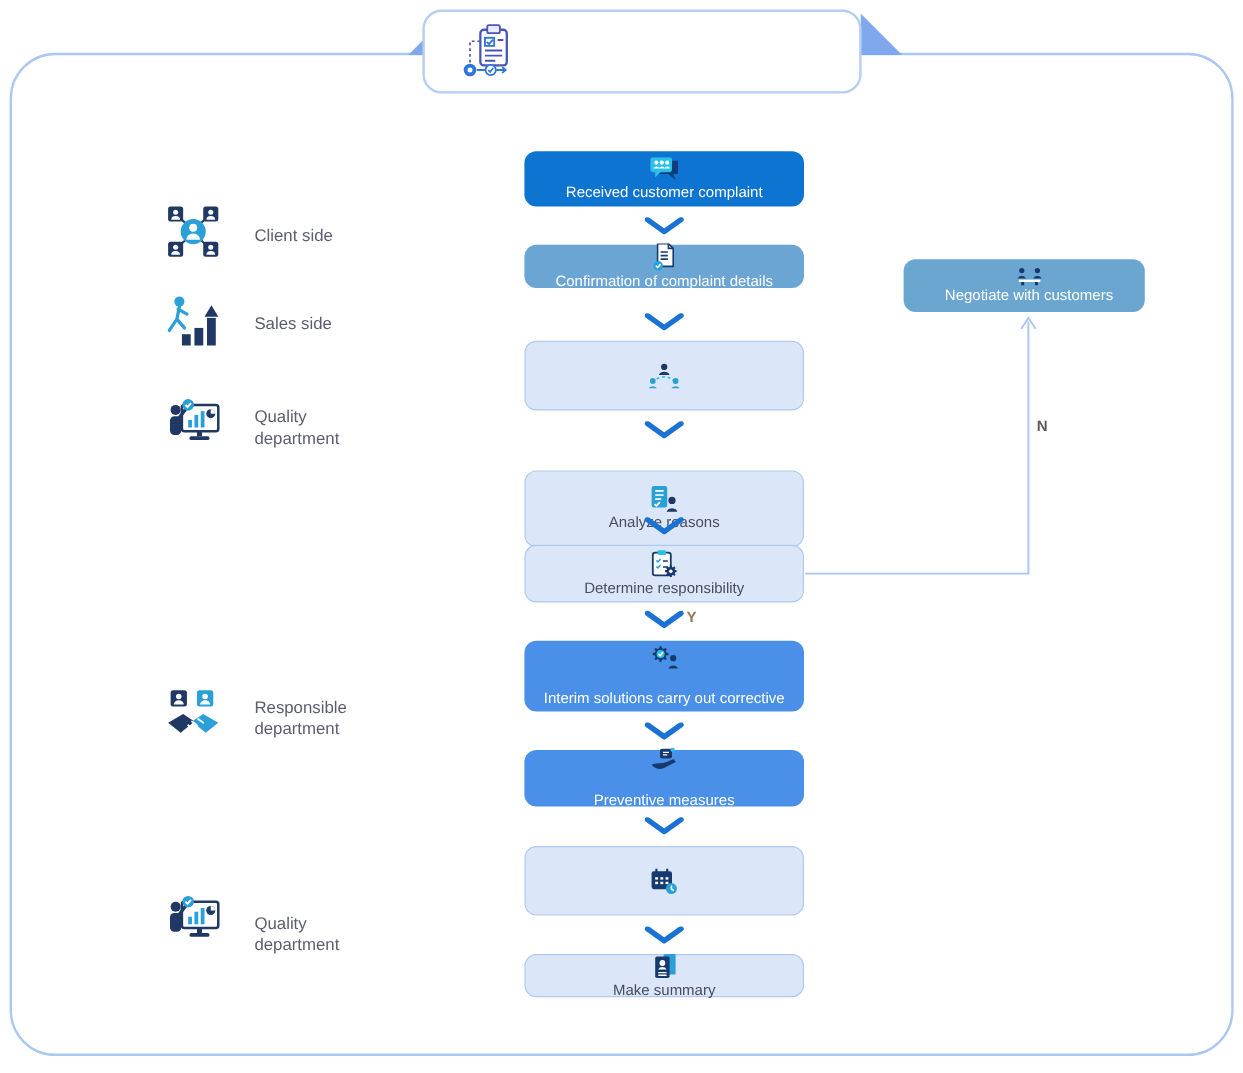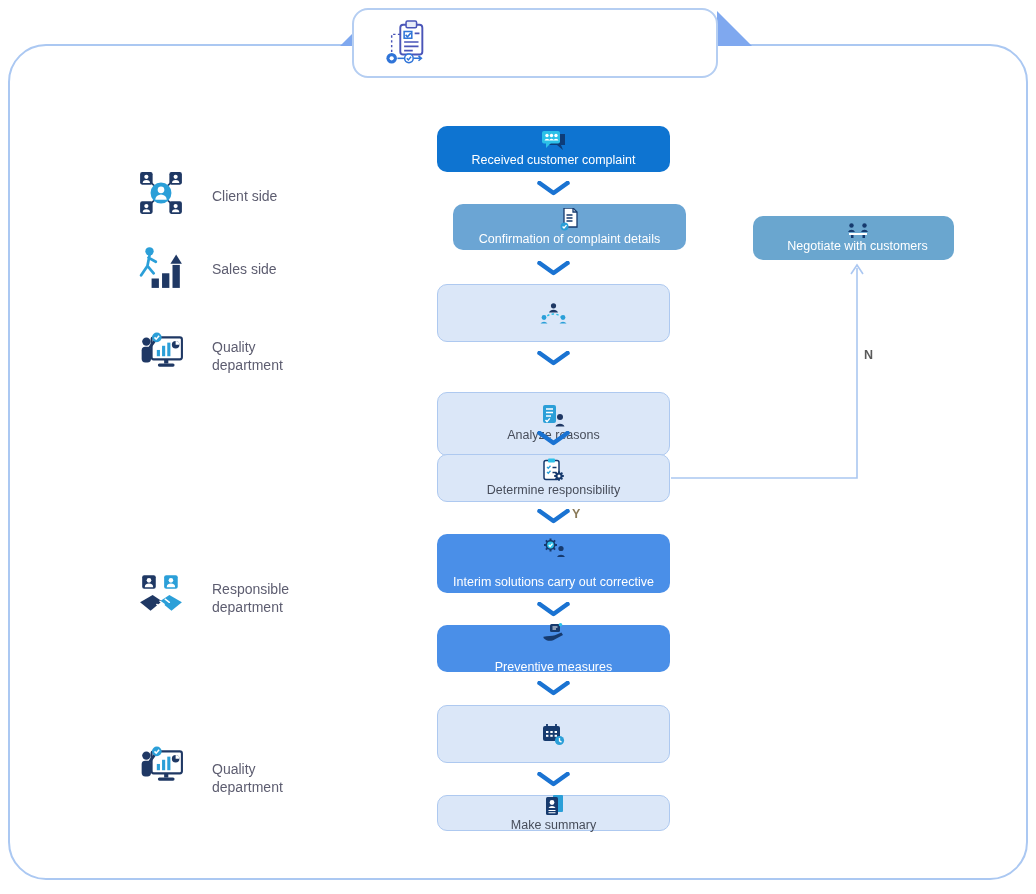--- a/index.html
+++ b/index.html
@@ -171,21 +171,21 @@
   </span>
   <span class="label">Received customer complaint</span>
 </div>
 
 <div class="abs chev" style="top:181px;">
   <svg width="33" height="15" viewBox="0 0 33 15">
       <polyline points="2.5,2 16.5,12 30.5,2" fill="none" stroke="#1a73d2" stroke-width="4.5" stroke-linecap="round" stroke-linejoin="round"></polyline>
     </svg>
 </div>
 
-<div class="abs step v-steel" style="top:204px;height:46px;margin-left:16px;">
+<div class="abs step v-steel" style="top:204px;height:36px;">
   <span>
     <svg width="19" height="23" viewBox="0 0 19 23">
       <path d="M4 0 h9 l4 4 v15 h-13 z" fill="#fff" stroke="#163a6e" stroke-width="1.3"></path>
       <path d="M13 0 v4 h4" fill="none" stroke="#163a6e" stroke-width="1.3"></path>
       <path d="M6.5 7 h6 M6.5 10 h6 M6.5 13 h6" stroke="#163a6e" stroke-width="1.4"></path>
       <circle cx="4.5" cy="18.5" r="4" fill="#2b9fd8"></circle>
       <path d="M2.6 18.5 l1.4 1.5 2.5 -2.9" stroke="#fff" stroke-width="1.3" fill="none"></path>
     </svg>
   </span>
   <span class="label">Confirmation of complaint details</span>

